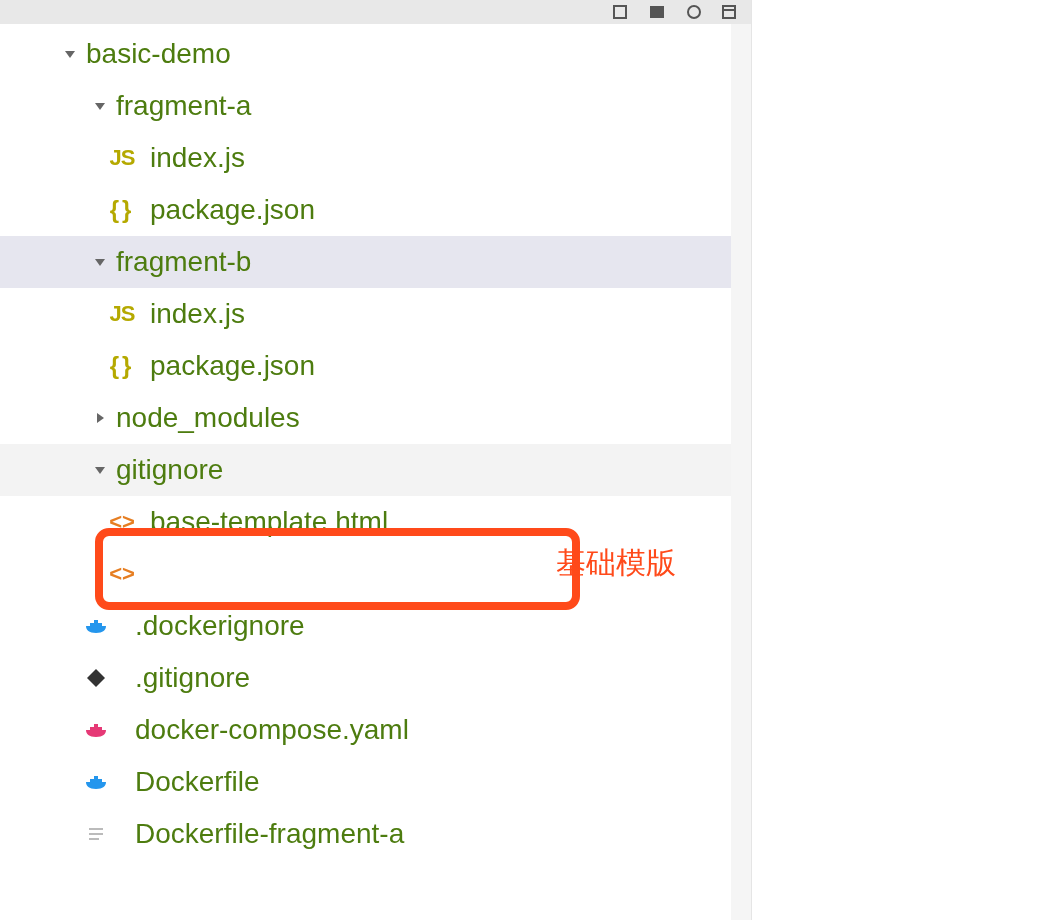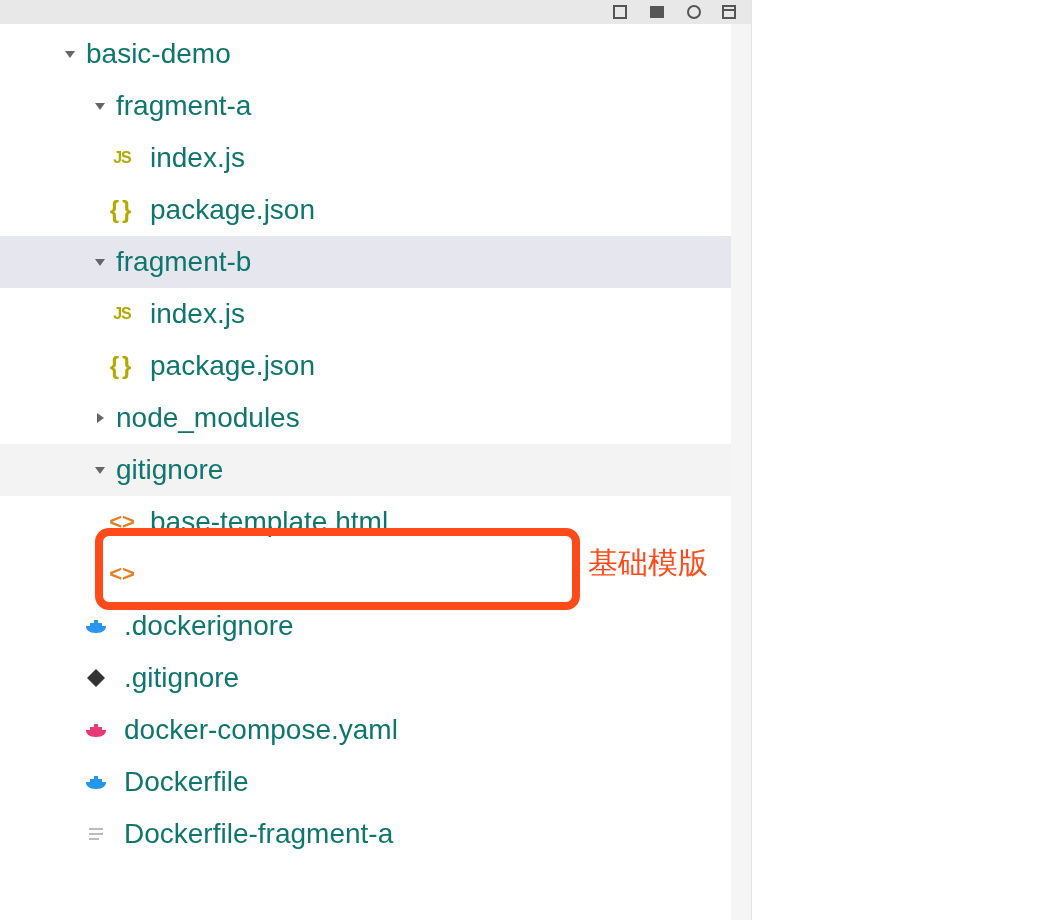--- a/index.html
+++ b/index.html
@@ -68,21 +68,21 @@
       height: 24px;
       display: inline-flex;
       align-items: center;
       justify-content: center;
       margin-right: 12px;
       flex-shrink: 0;
       font-weight: bold;
     }
     .icon-js {
       color: #b5a900;
-      font-size: 16px;
+      font-size: 22px;
       font-weight: 800;
       letter-spacing: -1px;
     }
     .icon-json {
       color: #b5a900;
       font-size: 24px;
       font-weight: 800;
       letter-spacing: 3px;
     }
     .icon-html {
@@ -98,21 +98,21 @@
     }
     .icon-git {
       color: #333;
     }
     .icon-text {
       color: #bbb;
     }
     .indent-0 { padding-left: 60px; }
     .indent-1 { padding-left: 90px; }
     .indent-2 { padding-left: 106px; }
-    .indent-2b { padding-left: 80px; }
+    .indent-2b { padding-left: 80px; gap: 11px; }
     .annotation-box {
       position: absolute;
       border: 8px solid #ff4a1a;
       border-radius: 14px;
       pointer-events: none;
     }
     .annotation-label {
       position: absolute;
       color: #ff4a1a;
       font-size: 30px;
@@ -120,21 +120,21 @@
     }
     .scrollbar-track {
       position: absolute;
       right: 0;
       top: 24px;
       bottom: 0;
       width: 20px;
       background: #f5f5f5;
     }
     .label-text {
-      color: #0f766e;
+      color: #4d7c0f;
     }
   </style>
 </head>
 <body>
 
 <div class="container">
   <div class="sidebar">
     <div class="toolbar">
       <span class="toolbar-icon">
         <svg width="20" height="16" viewBox="0 0 20 16">
@@ -284,13 +284,13 @@
       </div>
 
     </div>
 
     <div class="scrollbar-track"></div>
 
     <div class="annotation-box" style="left:95px; top:528px; width:485px; height:82px;"></div>
   </div>
 </div>
 
-<div class="annotation-label" style="left:588px; top:543px;">基础模版</div>
+<div class="annotation-label" style="left:556px; top:543px;">基础模版</div>
 
 </body></html>

